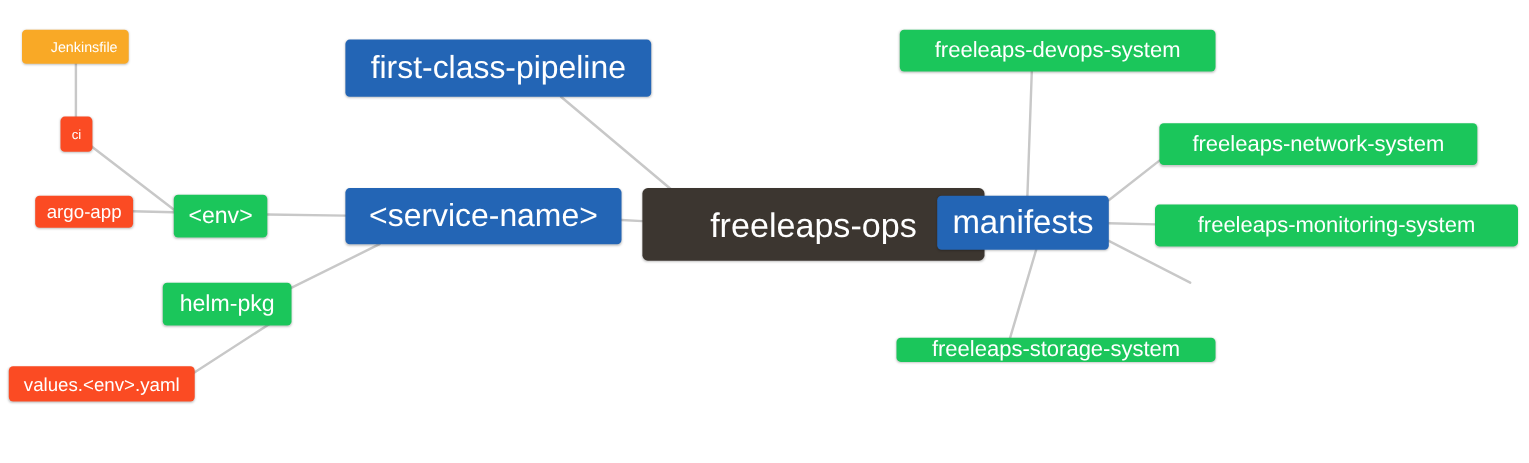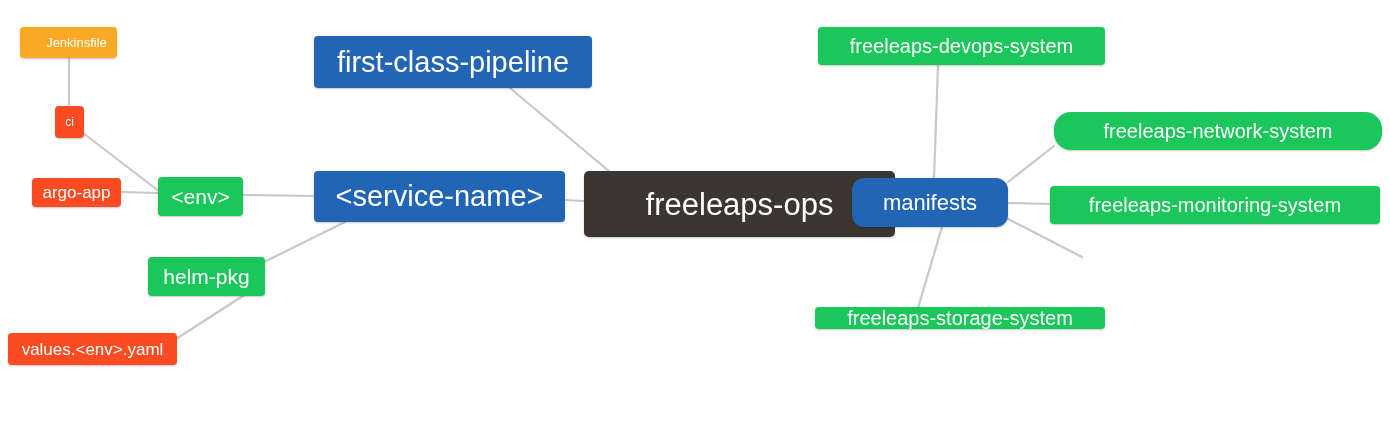--- a/index.html
+++ b/index.html
@@ -43,21 +43,21 @@
     background: #3c3630;
     border-radius: 5px;
   }
   .node.blue   { background: #2365b5; }
   .node.green  { background: #1bc65b; }
   .node.orange { background: #f9a926; padding-left: 16px; }
   .node.red    { background: #fb4b23; }
 
   .lvl-root   { font-size: 31px; }
   .lvl-1-big  { font-size: 29px; }
-  .lvl-1      { font-size: 22px; border-radius: 12px; }
+  .lvl-1      { font-size: 30px; }
   .lvl-2      { font-size: 21px; }
   .lvl-2-sm   { font-size: 20px; }
   .lvl-3      { font-size: 17px; }
   .lvl-4      { font-size: 13px; }
   .lvl-5      { font-size: 12px; }
 </style>
 </head>
 <body>
 
 <div id="mindmap">
@@ -132,21 +132,21 @@
   </div>
 
   <div class="node blue lvl-1" style="left:852px; top:178px; width:156px; height:49px;">
     <span>manifests</span>
   </div>
 
   <div class="node green lvl-2-sm" style="left:798px; top:27px; width:287px; height:38px;margin-left:20px;">
     <span>freeleaps-devops-system</span>
   </div>
 
-  <div class="node green lvl-2-sm" style="left:1054px; top:112px; width:328px; height:38px;border-radius:17px;">
+  <div class="node green lvl-2-sm" style="left:1054px; top:112px; width:289px; height:38px;">
     <span>freeleaps-network-system</span>
   </div>
 
   <div class="node green lvl-2-sm" style="left:1050px; top:186px; width:330px; height:38px;">
     <span>freeleaps-monitoring-system</span>
   </div>
 
 
   <div class="node green lvl-2-sm" style="left:815px; top:307px; width:290px; height:22px;">
     <span>freeleaps-storage-system</span>

